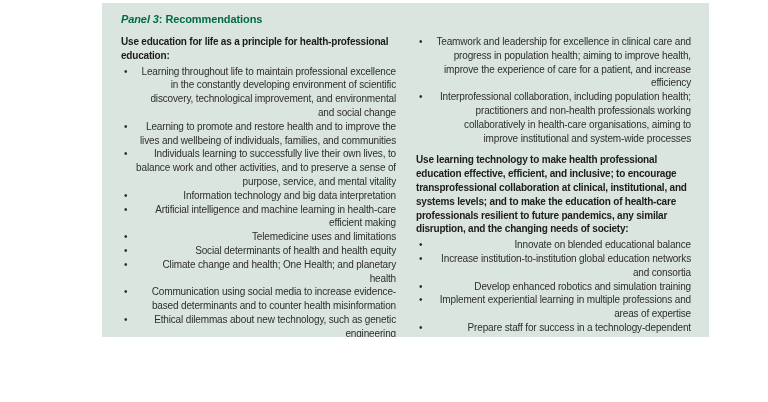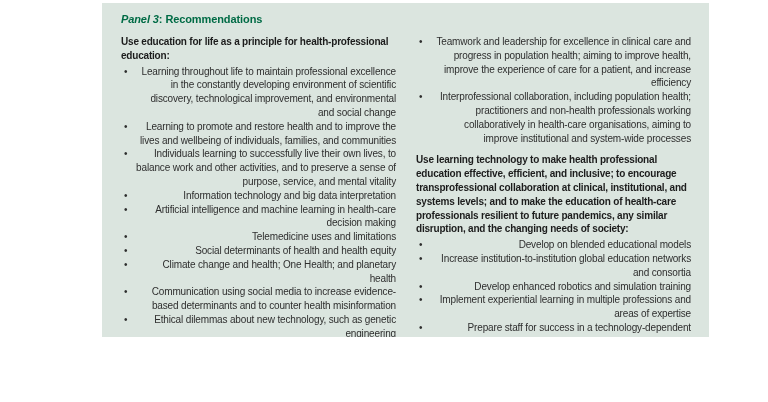--- a/index.html
+++ b/index.html
@@ -95,21 +95,21 @@
               <span class="bullet-text">Individuals learning to successfully live their own lives, to balance work and other activities, and to preserve a sense of purpose, service, and mental vitality</span>
             </div>
           </div>
           <div class="bullet-list">
             <div class="bullet-item">
               <span class="bullet-glyph">•</span>
               <span class="bullet-text">Information technology and big data interpretation</span>
             </div>
             <div class="bullet-item">
               <span class="bullet-glyph">•</span>
-              <span class="bullet-text">Artificial intelligence and machine learning in health-care decision making</span>
+              <span class="bullet-text">Artificial intelligence and machine learning in health-care efficient making</span>
             </div>
             <div class="bullet-item">
               <span class="bullet-glyph">•</span>
               <span class="bullet-text">Telemedicine uses and limitations</span>
             </div>
             <div class="bullet-item">
               <span class="bullet-glyph">•</span>
               <span class="bullet-text">Social determinants of health and health equity</span>
             </div>
             <div class="bullet-item">
@@ -134,21 +134,21 @@
             </div>
             <div class="bullet-item">
               <span class="bullet-glyph">•</span>
               <span class="bullet-text">Interprofessional collaboration, including population health; practitioners and non-health professionals working collaboratively in health-care organisations, aiming to improve institutional and system-wide processes</span>
             </div>
           </div>
           <div class="block-heading">Use learning technology to make health professional education effective, efficient, and inclusive; to encourage transprofessional collaboration at clinical, institutional, and systems levels; and to make the education of health-care professionals resilient to future pandemics, any similar disruption, and the changing needs of society:</div>
           <div class="bullet-list">
             <div class="bullet-item">
               <span class="bullet-glyph">•</span>
-              <span class="bullet-text">Develop on blended educational models</span>
+              <span class="bullet-text">Innovate on blended educational balance</span>
             </div>
             <div class="bullet-item">
               <span class="bullet-glyph">•</span>
               <span class="bullet-text">Increase institution-to-institution global education networks and consortia</span>
             </div>
             <div class="bullet-item">
               <span class="bullet-glyph">•</span>
               <span class="bullet-text">Develop enhanced robotics and simulation training</span>
             </div>
             <div class="bullet-item">

